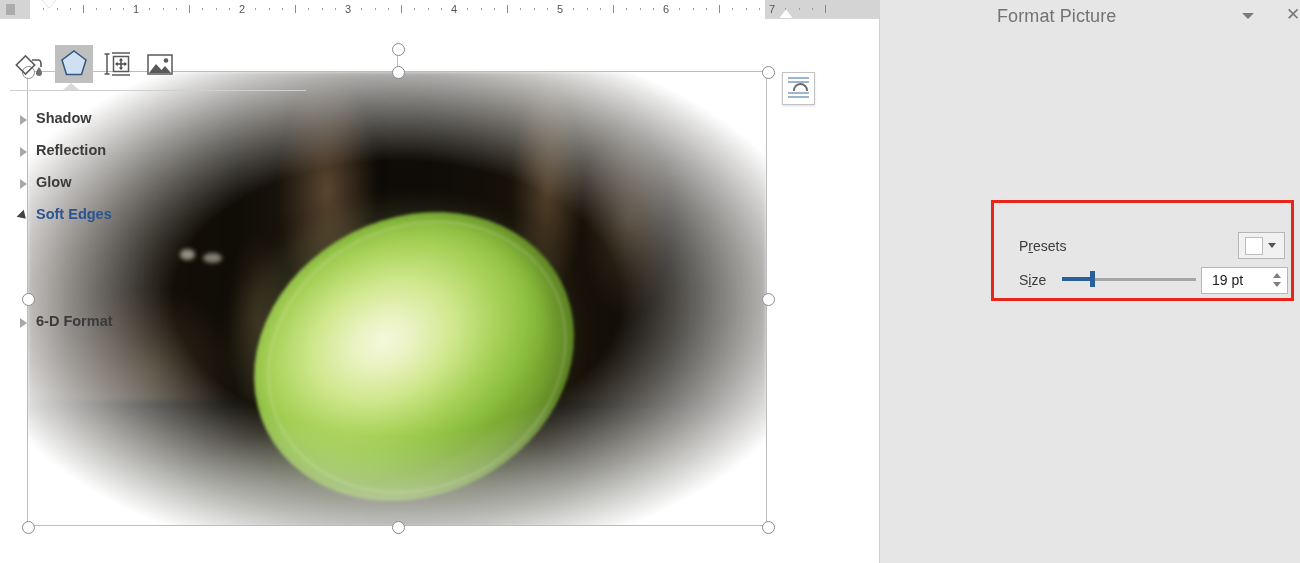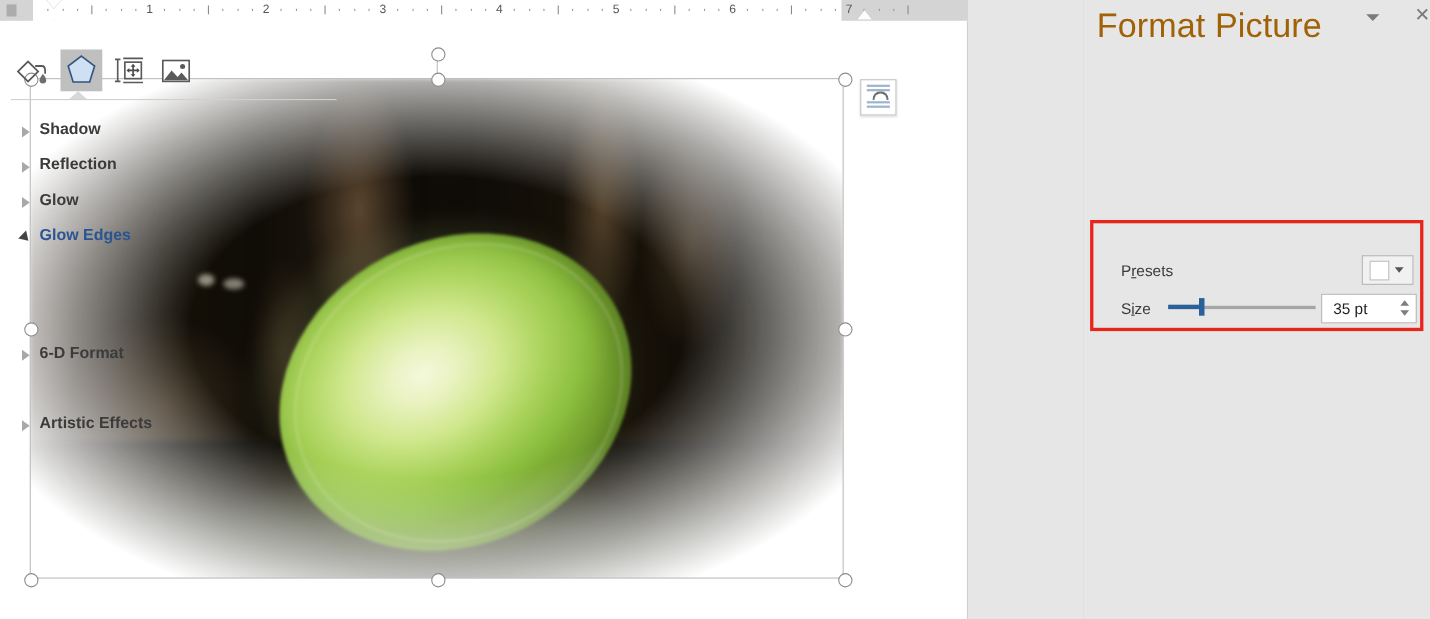--- a/index.html
+++ b/index.html
@@ -232,21 +232,21 @@
   }
 
   
   .panel {
     position: absolute; left: 985px; top: 0;
     width: 315px; height: 563px;
     background: #e6e6e6;
   }
   .panel-title {
     position: absolute; left: 12px; top: 6px;
-    font-size: 31px; color: #a16207;
+    font-size: 18px; color: #737373;
     letter-spacing: .1px;
   }
   .panel-chevron {
     position: absolute; left: 1242px; top: 13px;
     width: 0; height: 0;
     border-left: 6px solid transparent;
     border-right: 6px solid transparent;
     border-top: 6px solid #7a7a7a;
     cursor: pointer;
   }
@@ -587,48 +587,44 @@
     <div class="sec-label">Reflection</div>
   </div>
 
   <div class="section-row" style="top:168px;text-decoration:underline;">
     <div class="sec-tri-closed"></div>
     <div class="sec-label">Glow</div>
   </div>
 
   <div class="section-row" style="top:200px;">
     <div class="sec-tri-open"></div>
-    <div class="sec-label open">Glow Edges</div>
+    <div class="sec-label open">Soft Edges</div>
   </div>
 
   <div class="field-label" style="left:1019px; top:238px;"><span>P</span><span class="u">r</span><span>esets</span></div>
 
   <div class="preset-btn">
     <div class="preset-swatch"></div>
     <div class="preset-caret"></div>
   </div>
 
   <div class="field-label" style="left:1019px; top:272px;"><span>S</span><span class="u">i</span><span>ze</span></div>
 
   <div class="slider-track"></div>
   <div class="slider-fill"></div>
   <div class="slider-thumb"></div>
 
   <div class="spin-box">
-    <div class="spin-value">35 pt</div>
+    <div class="spin-value">19 pt</div>
     <div class="spin-up"></div>
     <div class="spin-down"></div>
   </div>
 
   <div class="red-box"></div>
 
   <div class="section-row" style="top:307px;">
     <div class="sec-tri-closed"></div>
     <div class="sec-label">6-D Format</div>
   </div>
 
 
-  <div class="section-row" style="top:371px;">
-    <div class="sec-tri-closed"></div>
-    <div class="sec-label">Artistic Effects</div>
-  </div>
 
 </div>
 
 </body></html>

